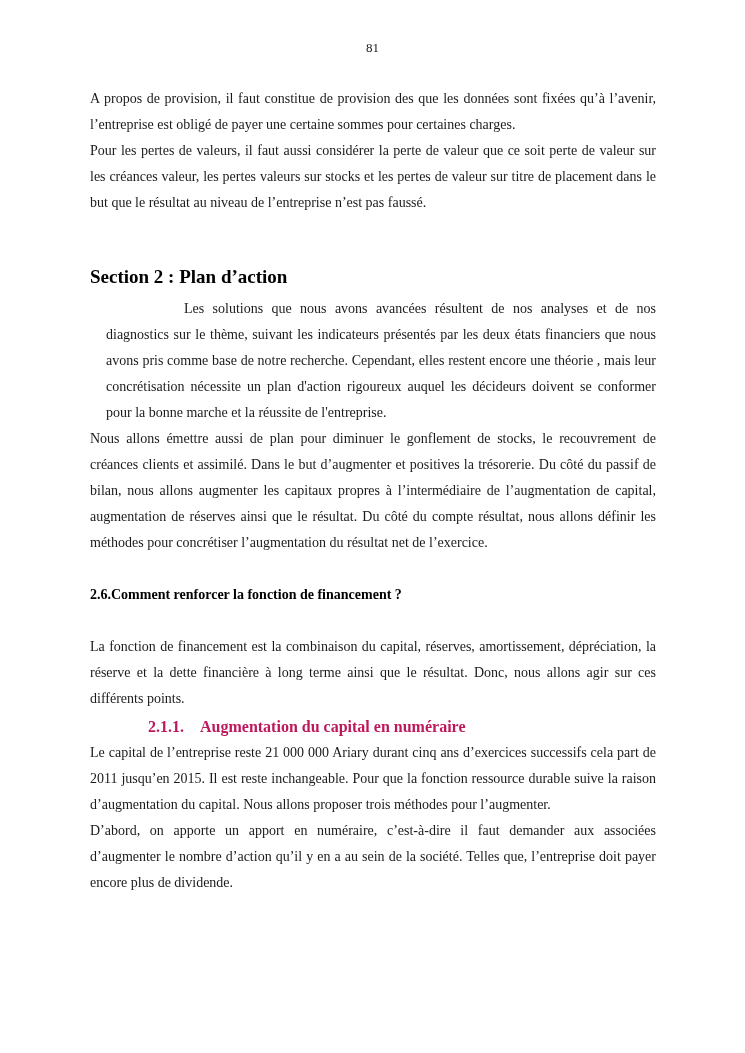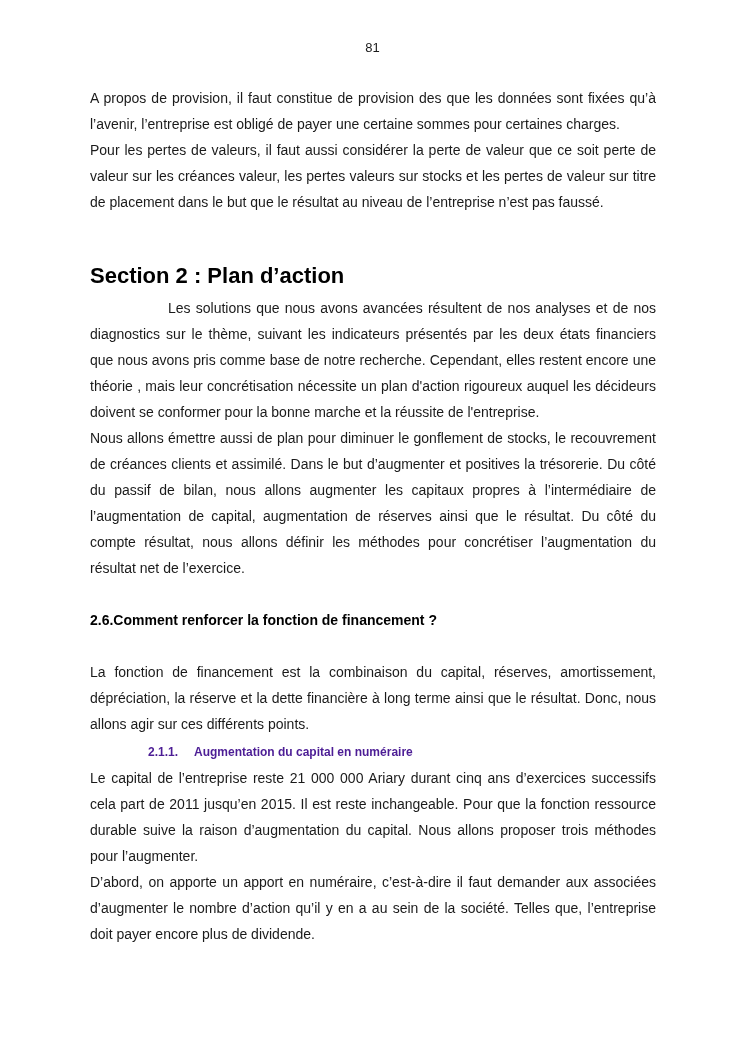--- a/index.html
+++ b/index.html
@@ -7,21 +7,21 @@
     padding: 0;
     background: #ffffff;
   }
   .page {
     position: relative;
     width: 745px;
     height: 1053px;
     margin: 0 auto;
     background: #ffffff;
     box-sizing: border-box;
-    font-family: Liberation Sans, sans-serif;
+    font-family: Liberation Serif, serif;
     color: #1a1a1a;
     overflow: hidden;
   }
   .page-number {
     text-align: center;
     padding-top: 40px;
     font-size: 13px;
     color: #1a1a1a;
   }
   .content {
@@ -29,41 +29,42 @@
   }
   p.body-text {
     margin: 0;
     font-size: 14px;
     line-height: 26px;
     text-align: justify;
     color: #1a1a1a;
   }
   p.indent-first {
     text-indent: 78px;
+    margin-left: 16px;
   }
   h2.section-heading {
     margin: 48px 0 6px 0;
-    font-size: 22px;
+    font-size: 19px;
     font-weight: bold;
     line-height: 26px;
     color: #000000;
   }
   h3.sub-heading {
     margin: 26px 0 26px 0;
     font-size: 14px;
     font-weight: bold;
     line-height: 26px;
     color: #000000;
   }
   h4.sub-sub-heading {
     margin: 2px 0 0 58px;
-    font-size: 12px;
+    font-size: 16px;
     font-weight: bold;
     line-height: 26px;
-    color: #4c1d95;
+    color: #be185d;
   }
   h4.sub-sub-heading .num {
     margin-right: 16px;
   }
 </style>
 </head>
 <body>
 
 <div class="page">
 

